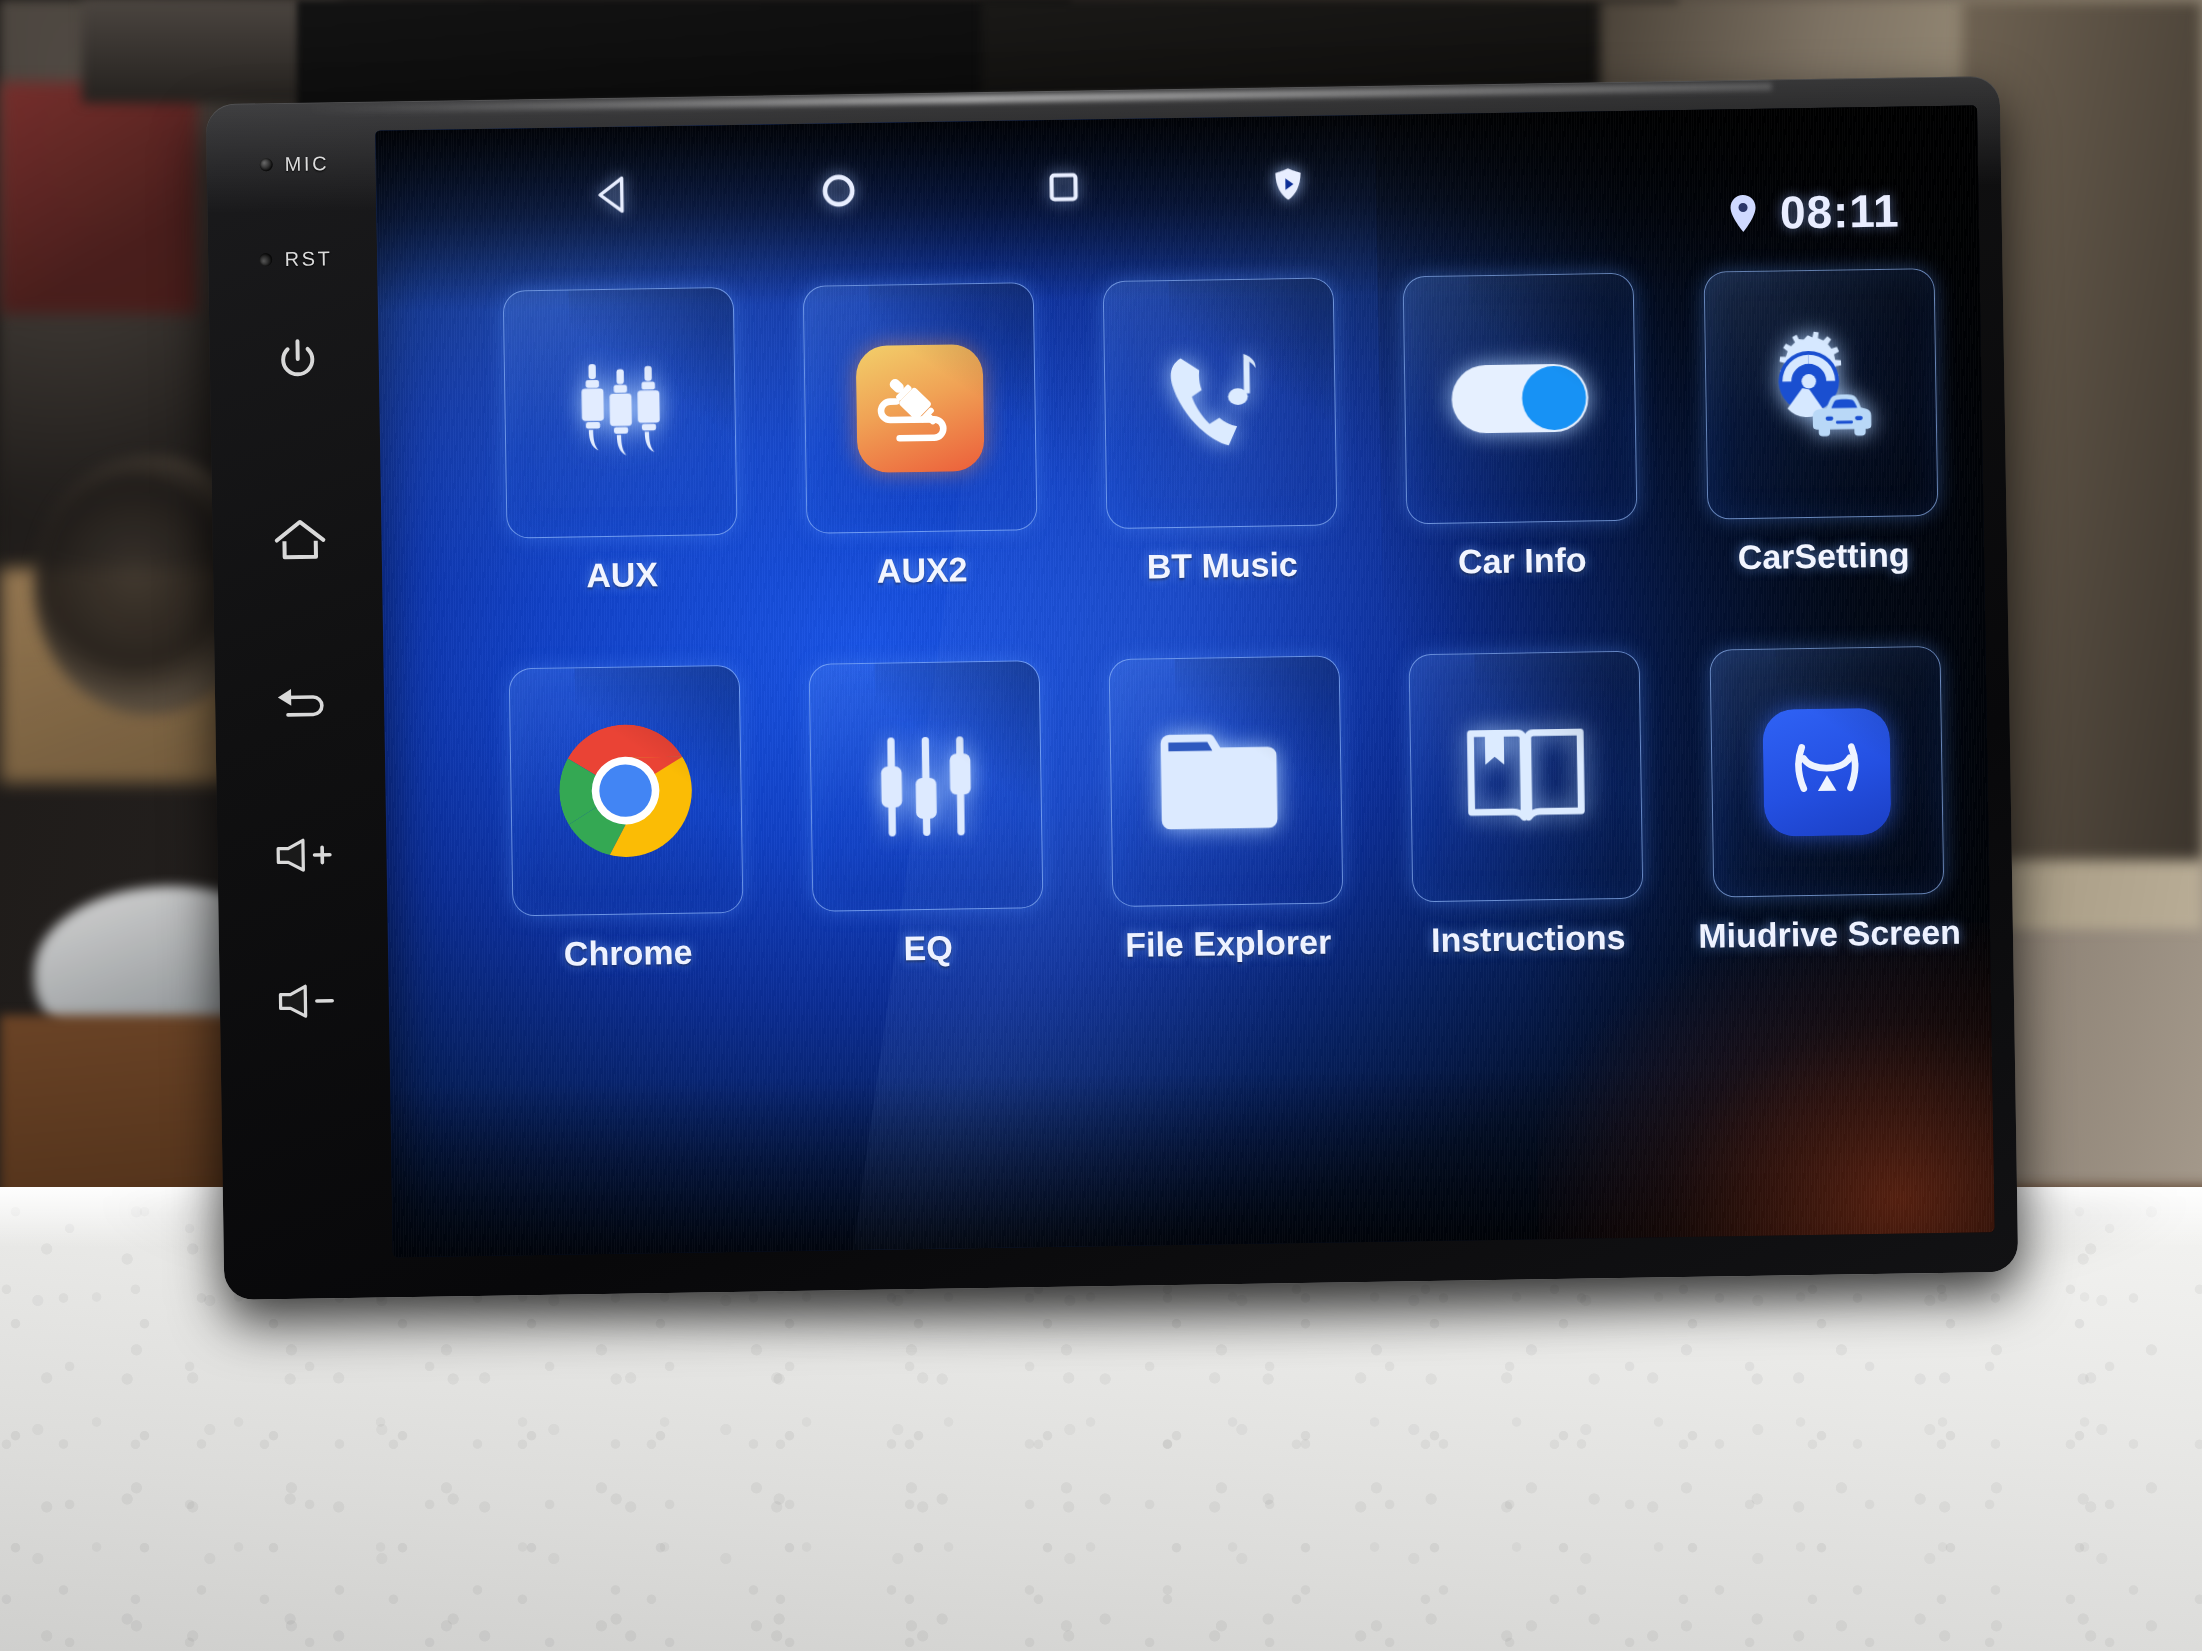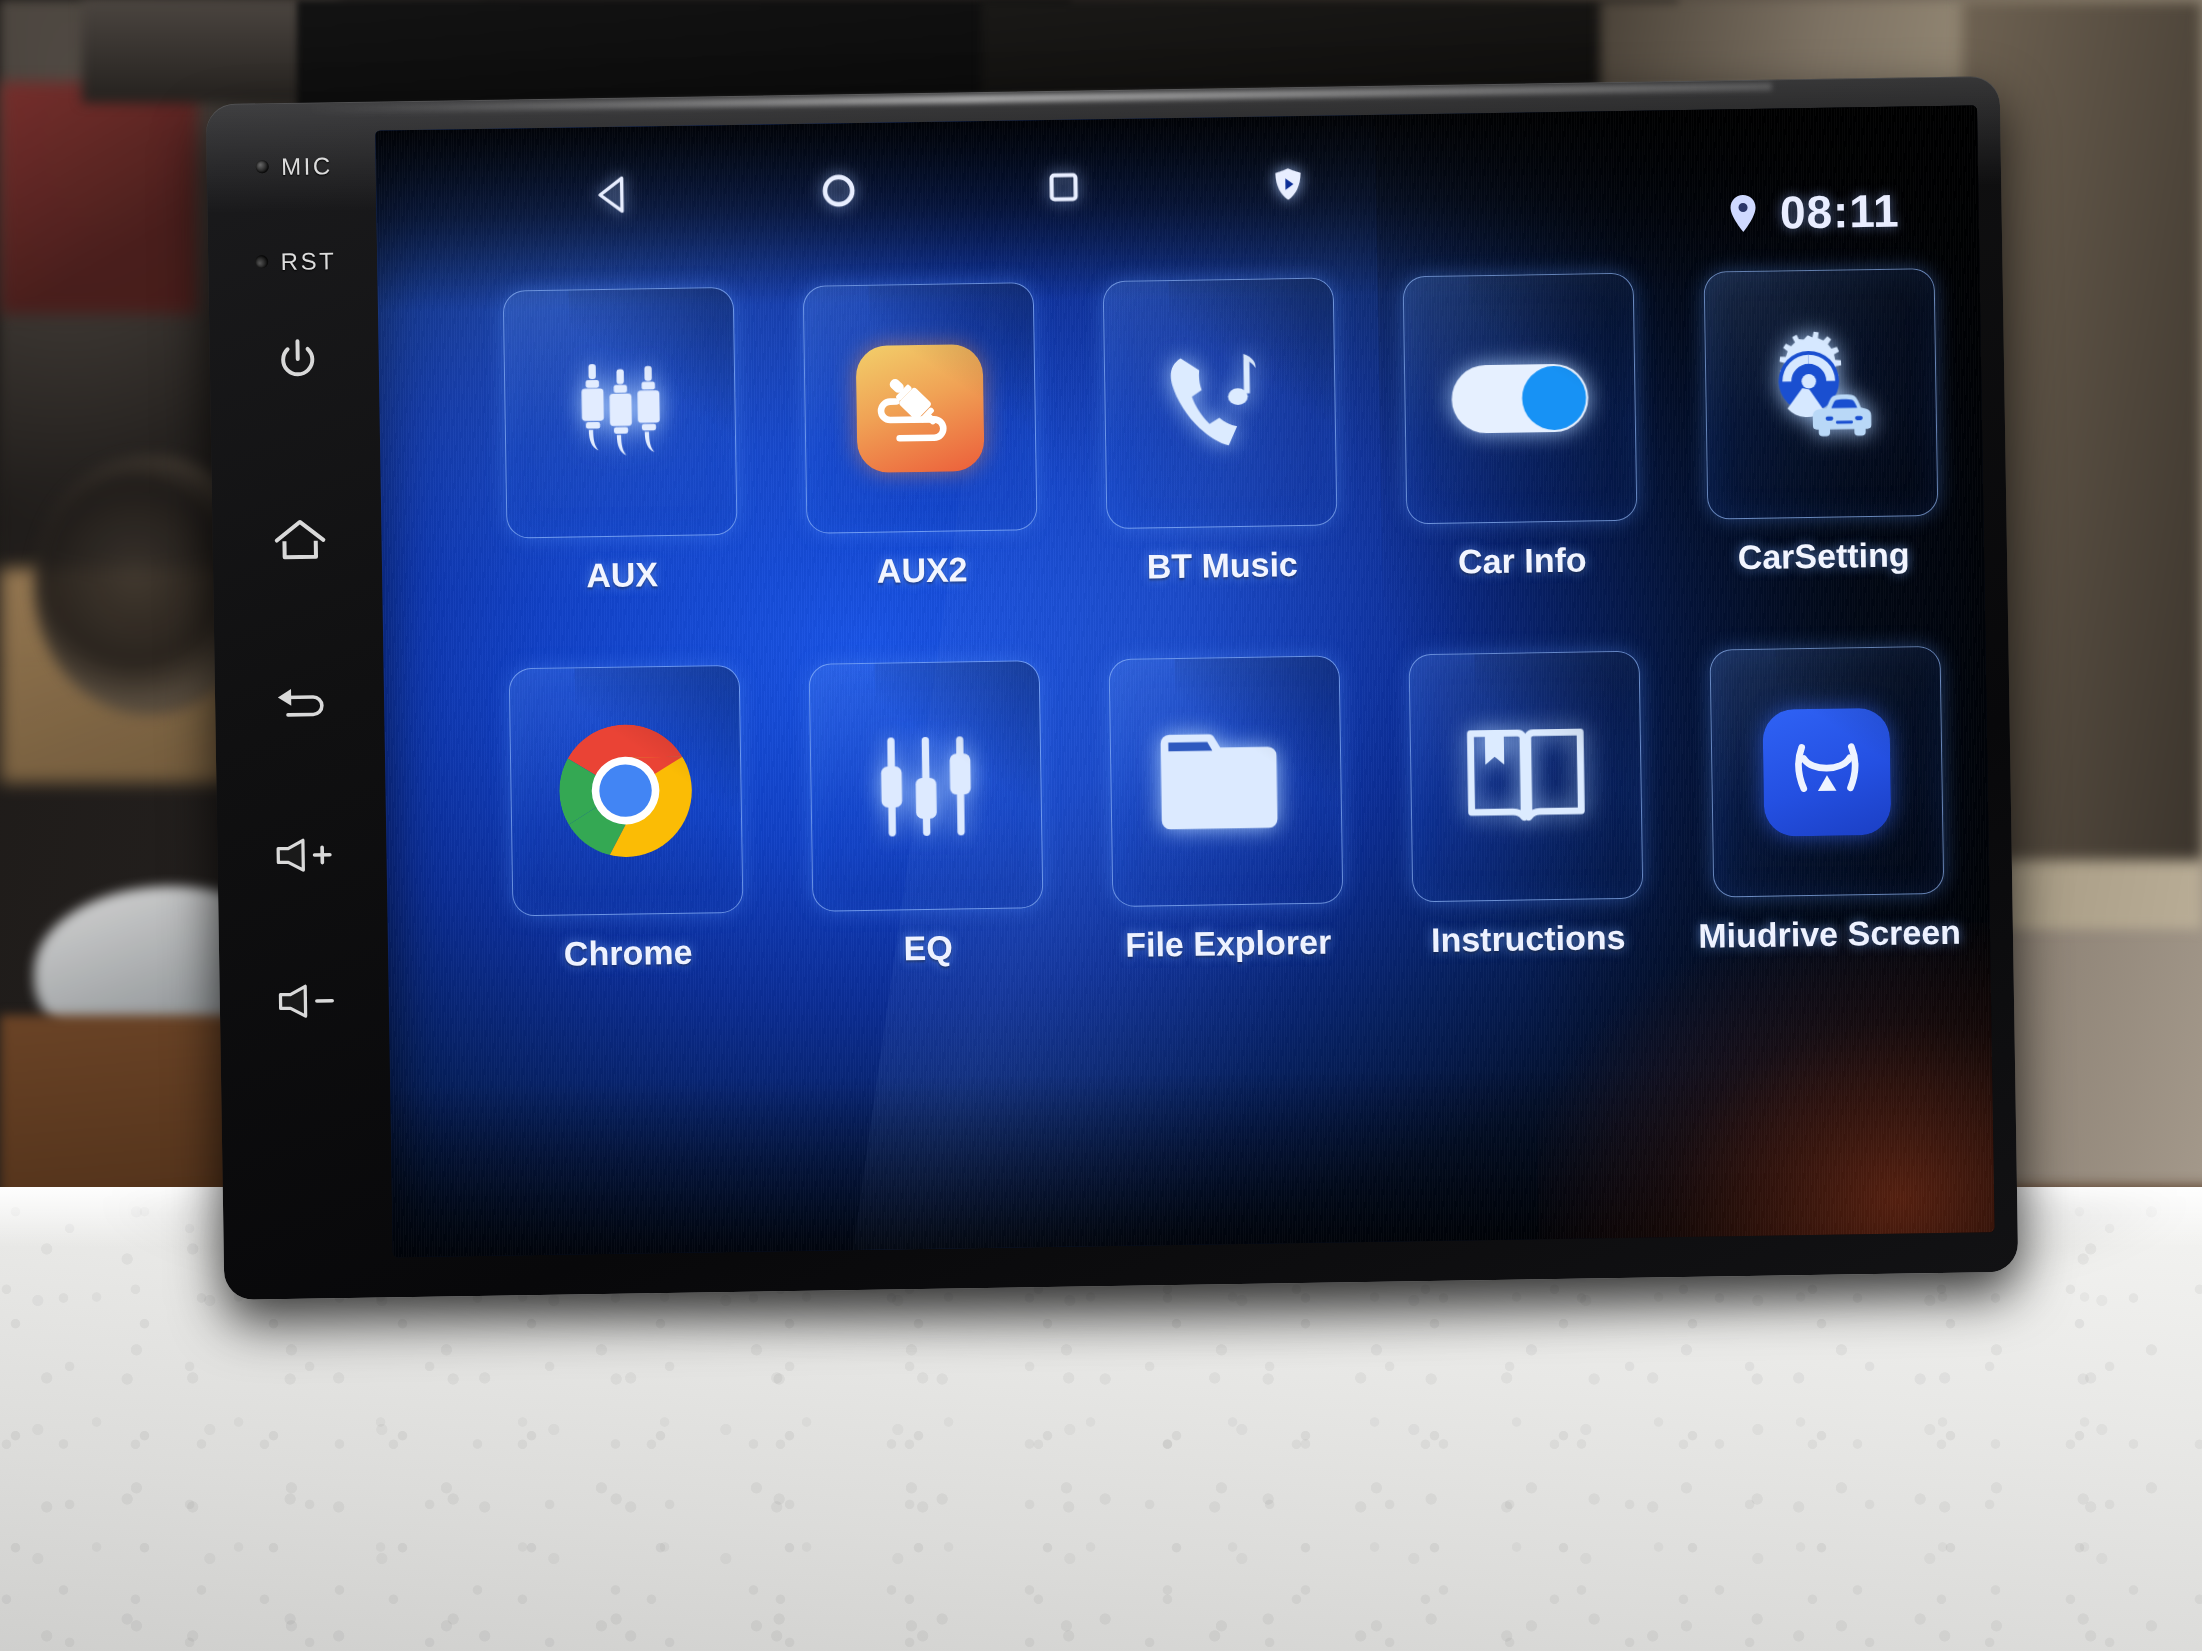--- a/index.html
+++ b/index.html
@@ -137,21 +137,21 @@
     background:linear-gradient(90deg,rgba(255,255,255,0),rgba(255,255,255,.55) 45%,rgba(255,255,255,.18) 100%);
     filter:blur(2.6px);
   }
 
   
   .hwcol {
     position:absolute; left:13.8px; top:8.6px; width:148px; height:1179px;
   }
   .hwrow { position:absolute; left:0; width:148px; display:flex; align-items:center; justify-content:center; gap:12px;
            color:#d6d6d6; }
-  .hwrow .lbl { font-size:24px; letter-spacing:2.6px; color:#dcdcdc; text-shadow:0 0.9px 1.7px #000; }
+  .hwrow .lbl { font-size:20px; letter-spacing:2.6px; color:#dcdcdc; text-shadow:0 0.9px 1.7px #000; }
   .hwdot { width:13px; height:13px; border-radius:50%;
            background:radial-gradient(circle at 35% 35%, #6a6a6a, #121212 70%);
            box-shadow: inset 0 0 2.6px #000; }
   .hwdot.rst { background:radial-gradient(circle at 35% 60%, #555, #0d0d0d 70%); }
   .ico { display:block; }
 
   
   #screen {
     position:absolute;
     left:169px; top:29px;

